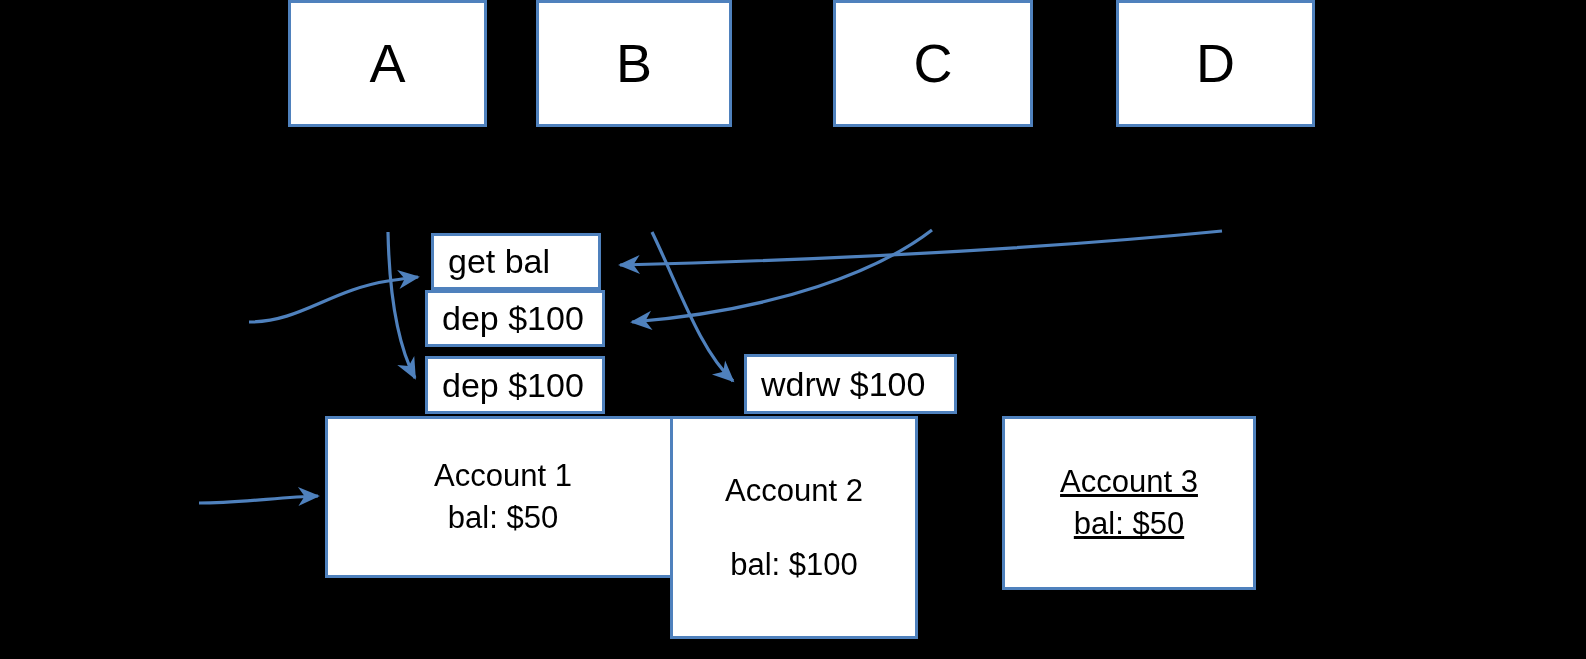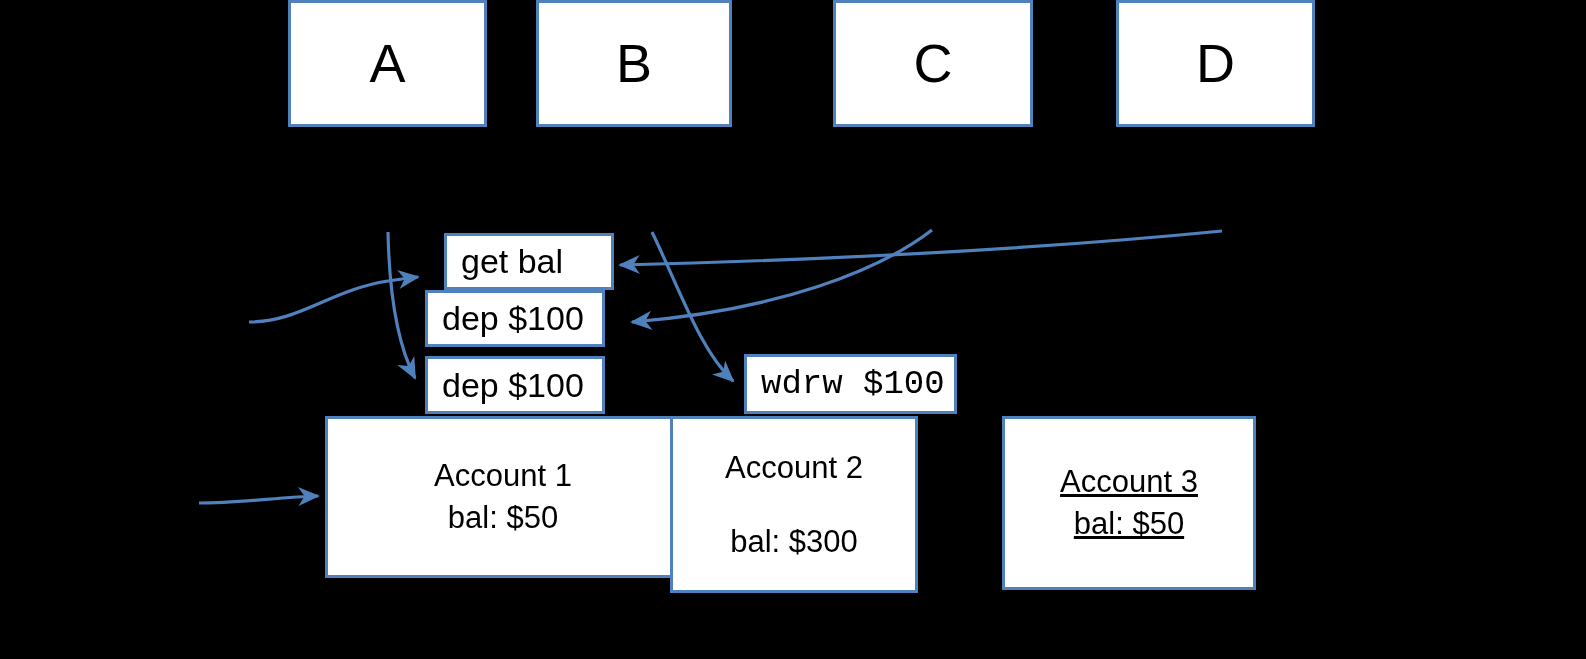--- a/index.html
+++ b/index.html
@@ -81,39 +81,39 @@
   <div class="box node-box" style="left:536px; top:0px; width:196px; height:127px;">
     <span>B</span>
   </div>
   <div class="box node-box" style="left:833px; top:0px; width:200px; height:127px;">
     <span>C</span>
   </div>
   <div class="box node-box" style="left:1116px; top:0px; width:199px; height:127px;">
     <span>D</span>
   </div>
 
-  <div class="box msg-box" style="left:444px; top:233px; width:170px; height:57px;">
+  <div class="box msg-box" style="left:431px; top:233px; width:170px; height:57px;">
     <span>get bal</span>
   </div>
   <div class="box msg-box" style="left:425px; top:290px; width:180px; height:57px;">
     <span>dep $100</span>
   </div>
   <div class="box msg-box" style="left:425px; top:356px; width:180px; height:58px;">
     <span>dep $100</span>
   </div>
-  <div class="box msg-box" style="left:744px; top:354px; width:213px; height:60px;font-family:Liberation Mono, monospace;">
+  <div class="box msg-box" style="left:744px; top:354px; width:213px; height:60px;">
     <span>wdrw $100</span>
   </div>
 
   <div class="box account-box" style="left:325px; top:416px; width:356px; height:162px;">
     <span class="acct-line">Account 1</span>
     <span class="acct-line">bal: $50</span>
   </div>
-  <div class="box account-box" style="left:670px; top:416px; width:248px; height:177px;gap:32px;">
+  <div class="box account-box" style="left:670px; top:416px; width:248px; height:223px;gap:32px;">
     <span class="acct-line">Account 2</span>
-    <span class="acct-line">bal: $300</span>
+    <span class="acct-line">bal: $100</span>
   </div>
   <div class="box account-box" style="left:1002px; top:416px; width:254px; height:174px;text-decoration:underline;">
     <span class="acct-line">Account 3</span>
     <span class="acct-line">bal: $50</span>
   </div>
 
 </div>
 
 </body></html>

